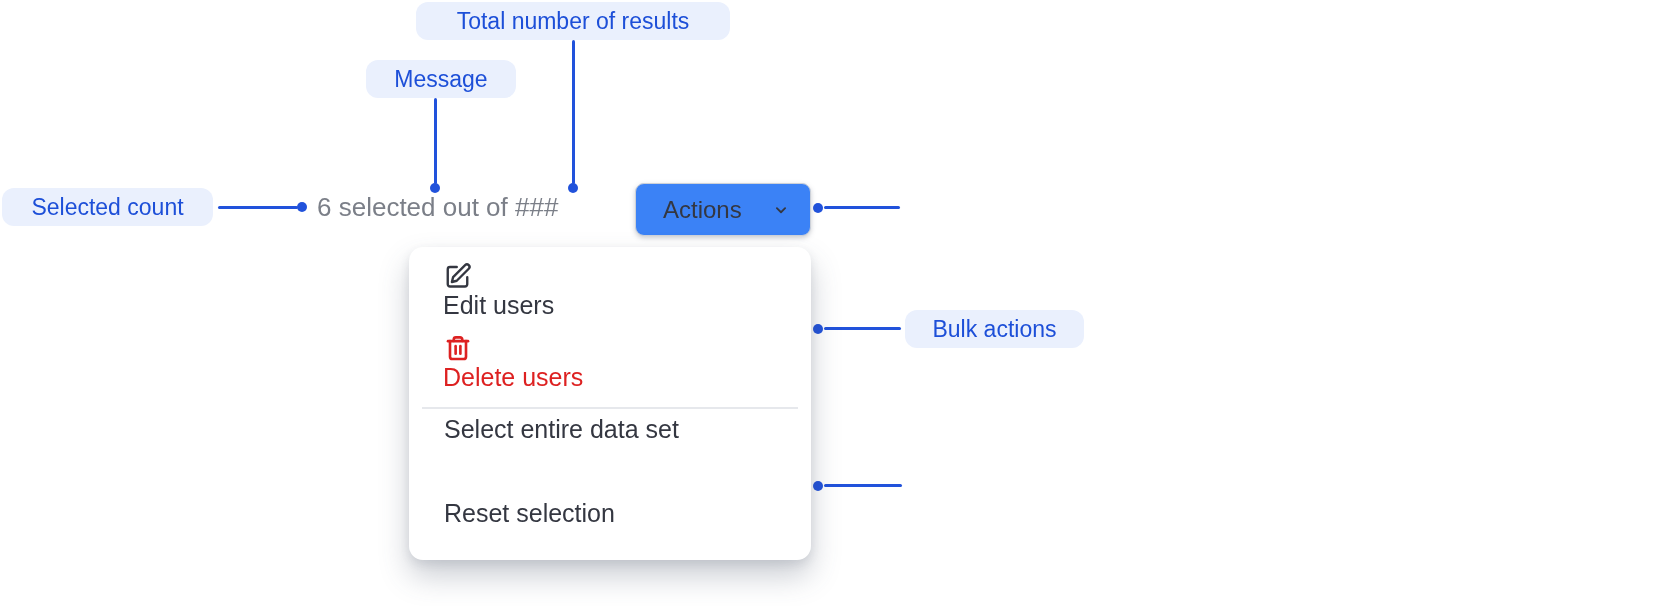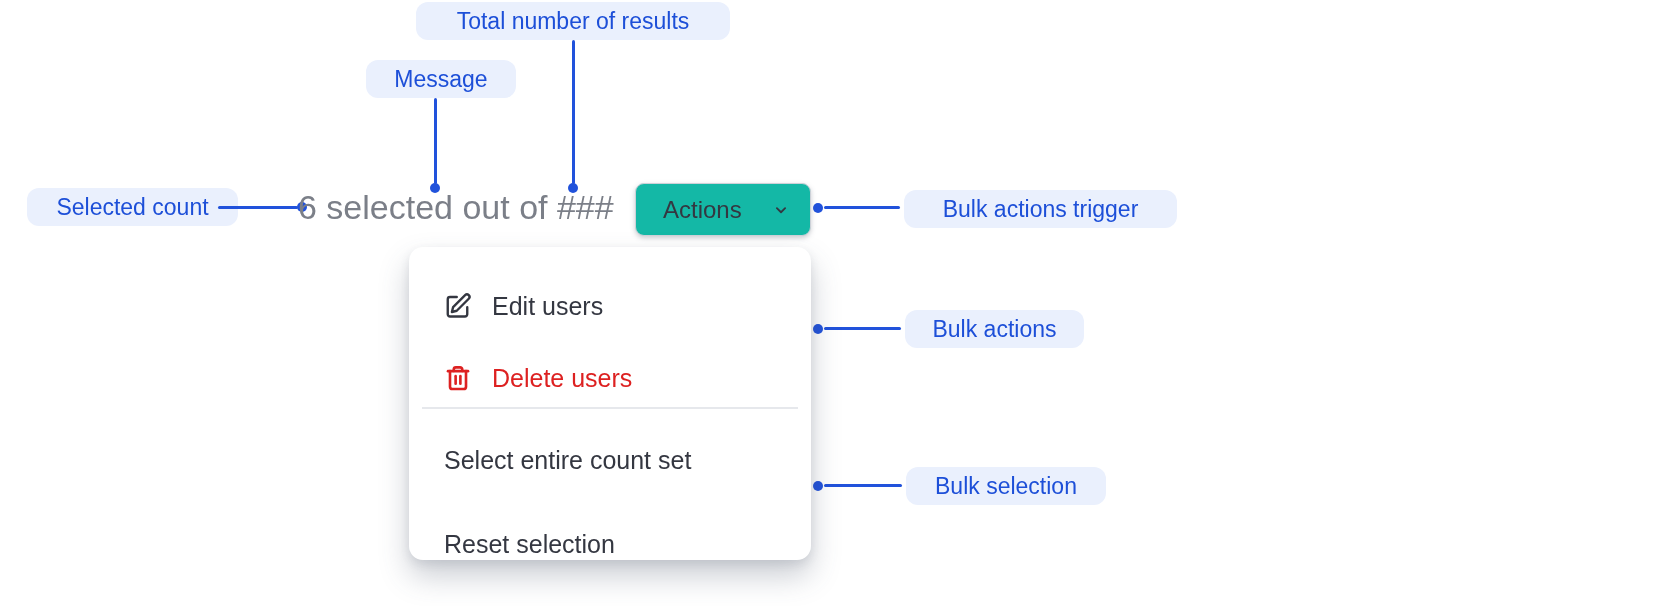--- a/index.html
+++ b/index.html
@@ -34,21 +34,21 @@
     color: var(--annotation-blue);
     font-size: 23px;
     font-weight: 500;
     display: flex;
     align-items: center;
     justify-content: center;
     white-space: nowrap;
   }
   .pill-total    { left: 416px; top: 2px;   width: 314px; }
   .pill-message  { left: 366px; top: 60px;  width: 150px; }
-  .pill-selected { left: 2px;   top: 188px; width: 211px; margin-left: 25px; }
+  .pill-selected { left: 2px;   top: 188px; width: 211px; }
   .pill-trigger  { left: 904px; top: 190px; width: 273px; }
   .pill-actions  { left: 905px; top: 310px; width: 179px; }
   .pill-bulk-sel { left: 906px; top: 467px; width: 200px; }
 
   
   .h-line, .v-line { position: absolute; background: var(--connector-blue); border-radius: 2px; }
   .h-line { height: 2.5px; }
   .v-line { width: 2.5px; }
   .dot {
     position: absolute;
@@ -65,33 +65,33 @@
   .dot-trigger   { left: 813px; top: 203px; }
   .line-trigger  { left: 824px; top: 206px; width: 76px; }
   .dot-bulkact   { left: 813px; top: 324px; }
   .line-bulkact  { left: 824px; top: 327px; width: 77px; }
   .dot-bulksel   { left: 813px; top: 481px; }
   .line-bulksel  { left: 824px; top: 484px; width: 78px; }
 
   
   .selection-message {
     position: absolute;
-    left: 298px; top: 188px;
+    left: 317px; top: 188px;
     height: 38px; line-height: 38px;
-    font-size: 34px;
+    font-size: 26px;
     color: var(--muted-text);
     white-space: nowrap;
   }
 
   
   .actions-button {
     position: absolute;
     left: 635px; top: 183px;
     width: 176px; height: 53px;
-    background: #14b8a6;
+    background: #3b82f6;
     border: 1.5px solid var(--button-border);
     border-radius: 9px;
     box-shadow: 0 2px 5px rgba(105,112,125,0.35);
     display: flex;
     align-items: center;
     justify-content: space-between;
     padding: 0 20px 0 27px;
     font-size: 24px;
     color: var(--menu-text);
     cursor: pointer;
@@ -105,26 +105,27 @@
     width: 402px; height: 313px;
     background: #fff;
     border-radius: 14px;
     box-shadow: 0 16px 30px rgba(70,80,100,0.28), 0 4px 10px rgba(70,80,100,0.12);
   }
   .menu-item {
     position: absolute;
     left: 0; right: 0;
     height: 60px;
     display: flex;
-    align-items: flex-end;
+    align-items: flex-start;
     padding-left: 34px;
     font-size: 25px;
     color: var(--menu-text);
     cursor: pointer;
     white-space: nowrap;
+    flex-direction: column;
   }
   .menu-item .mi-icon { width: 30px; height: 30px; margin-right: 19px; flex: 0 0 auto; }
   .menu-item.no-icon { padding-left: 35px; }
   .menu-item.danger { color: var(--danger-red); }
   .item-edit   { top: 14px; }
   .item-delete { top: 86px; }
   .item-selectall { top: 168px; }
   .item-reset  { top: 252px; }
   .menu-divider {
     position: absolute;
@@ -135,23 +136,21 @@
   svg { display: block; }
 </style>
 </head>
 <body>
 
 <div class="canvas">
 
   <div class="pill pill-total">Total number of results</div>
   <div class="pill pill-message">Message</div>
   <div class="pill pill-selected">Selected count</div>
-  <div class="pill pill-trigger">Bulk actions trigger</div>
   <div class="pill pill-actions">Bulk actions</div>
-  <div class="pill pill-bulk-sel">Bulk selection</div>
 
   <div class="h-line line-selected"></div>
   <div class="dot dot-selected"></div>
   <div class="v-line line-message"></div>
   <div class="dot dot-message"></div>
   <div class="v-line line-total"></div>
   <div class="dot dot-total"></div>
   <div class="dot dot-trigger"></div>
   <div class="h-line line-trigger"></div>
   <div class="dot dot-bulkact"></div>
@@ -191,21 +190,21 @@
           <line x1="10.1" y1="10.5" x2="10.1" y2="16.6"></line>
           <line x1="13.9" y1="10.5" x2="13.9" y2="16.6"></line>
         </svg>
       </span>
       <span>Delete users</span>
     </div>
 
     <div class="menu-divider"></div>
 
     <div class="menu-item item-selectall no-icon">
-      <span>Select entire count set</span>
+      <span>Select entire data set</span>
     </div>
 
     <div class="menu-item item-reset no-icon">
       <span>Reset selection</span>
     </div>
 
   </div>
 
 </div>
 

